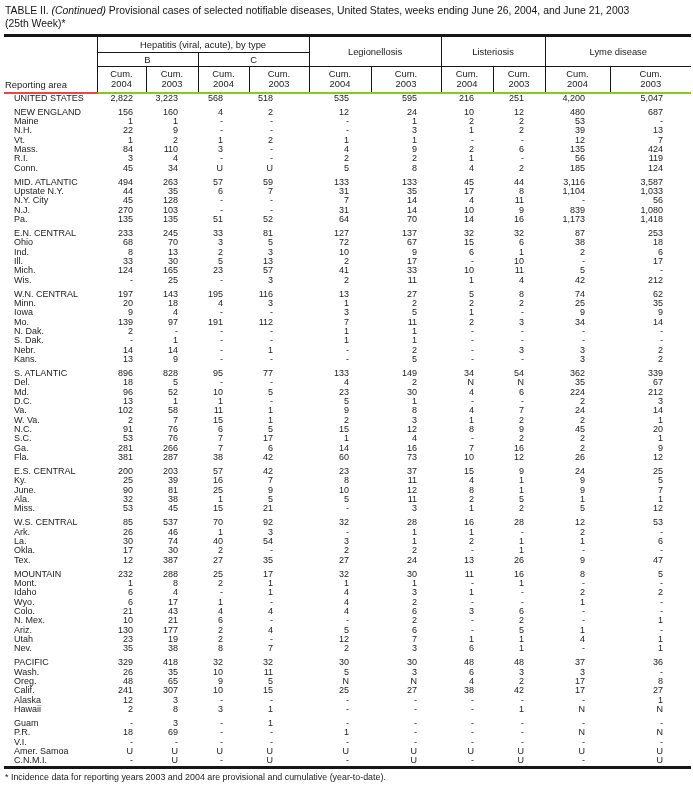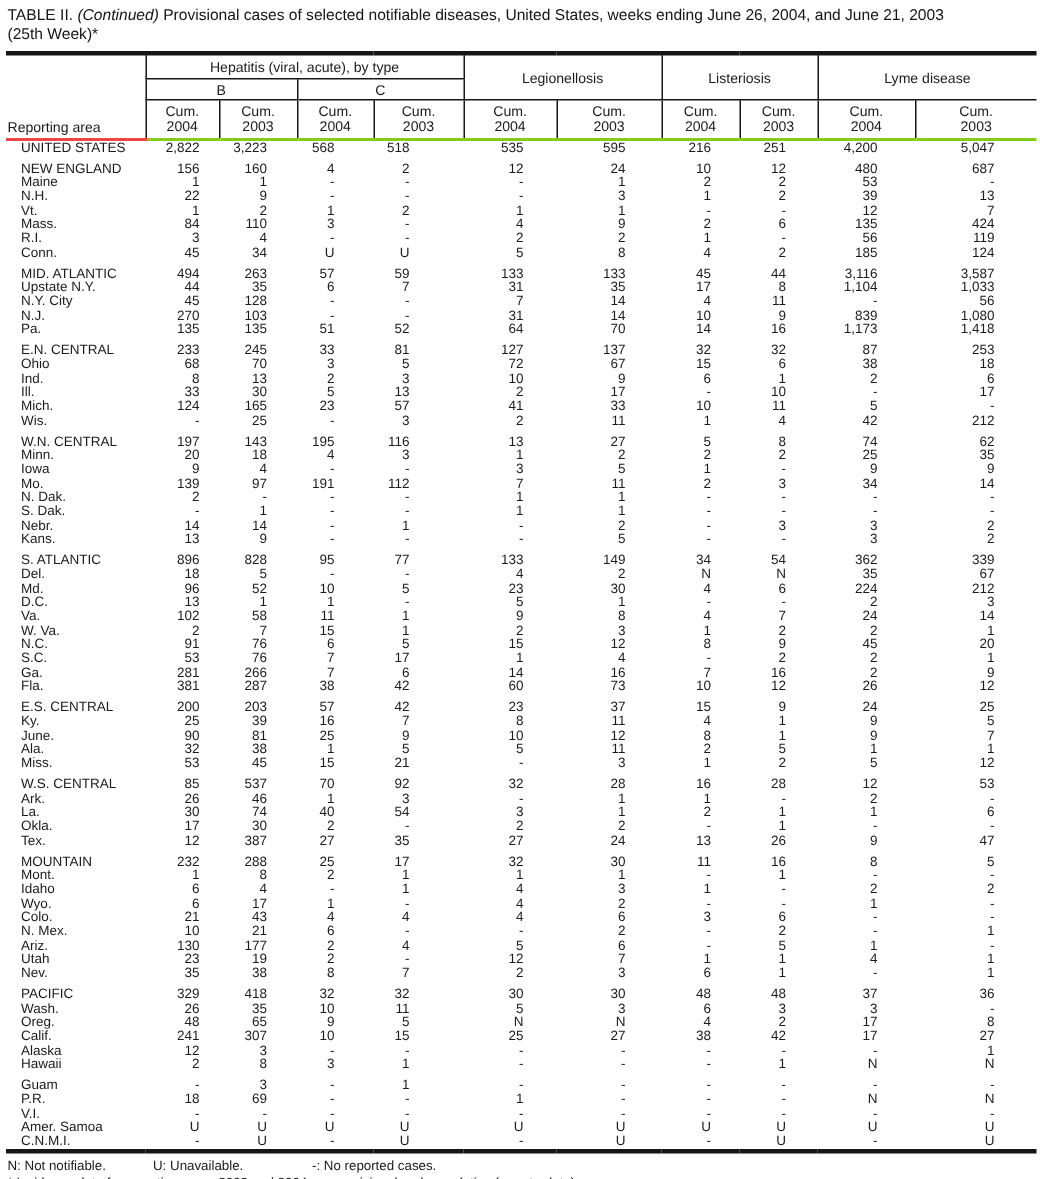--- a/index.html
+++ b/index.html
@@ -1021,19 +1021,16 @@
           <td class="num c5">U</td>
           <td class="num c6">-</td>
           <td class="num c7">U</td>
           <td class="num c8">-</td>
           <td class="num c9">U</td>
         </tr>
       </tbody>
   </table>
 
   <div class="footnotes">
-    <div class="legend">
-      <span class="k1">N: Not notifiable.</span><span class="k2">U: Unavailable.</span><span class="k3">-: No reported cases.</span>
-    </div>
     <div>* Incidence data for reporting years 2003 and 2004 are provisional and cumulative (year-to-date).</div>
   </div>
 
 </div>
 
 </body></html>

